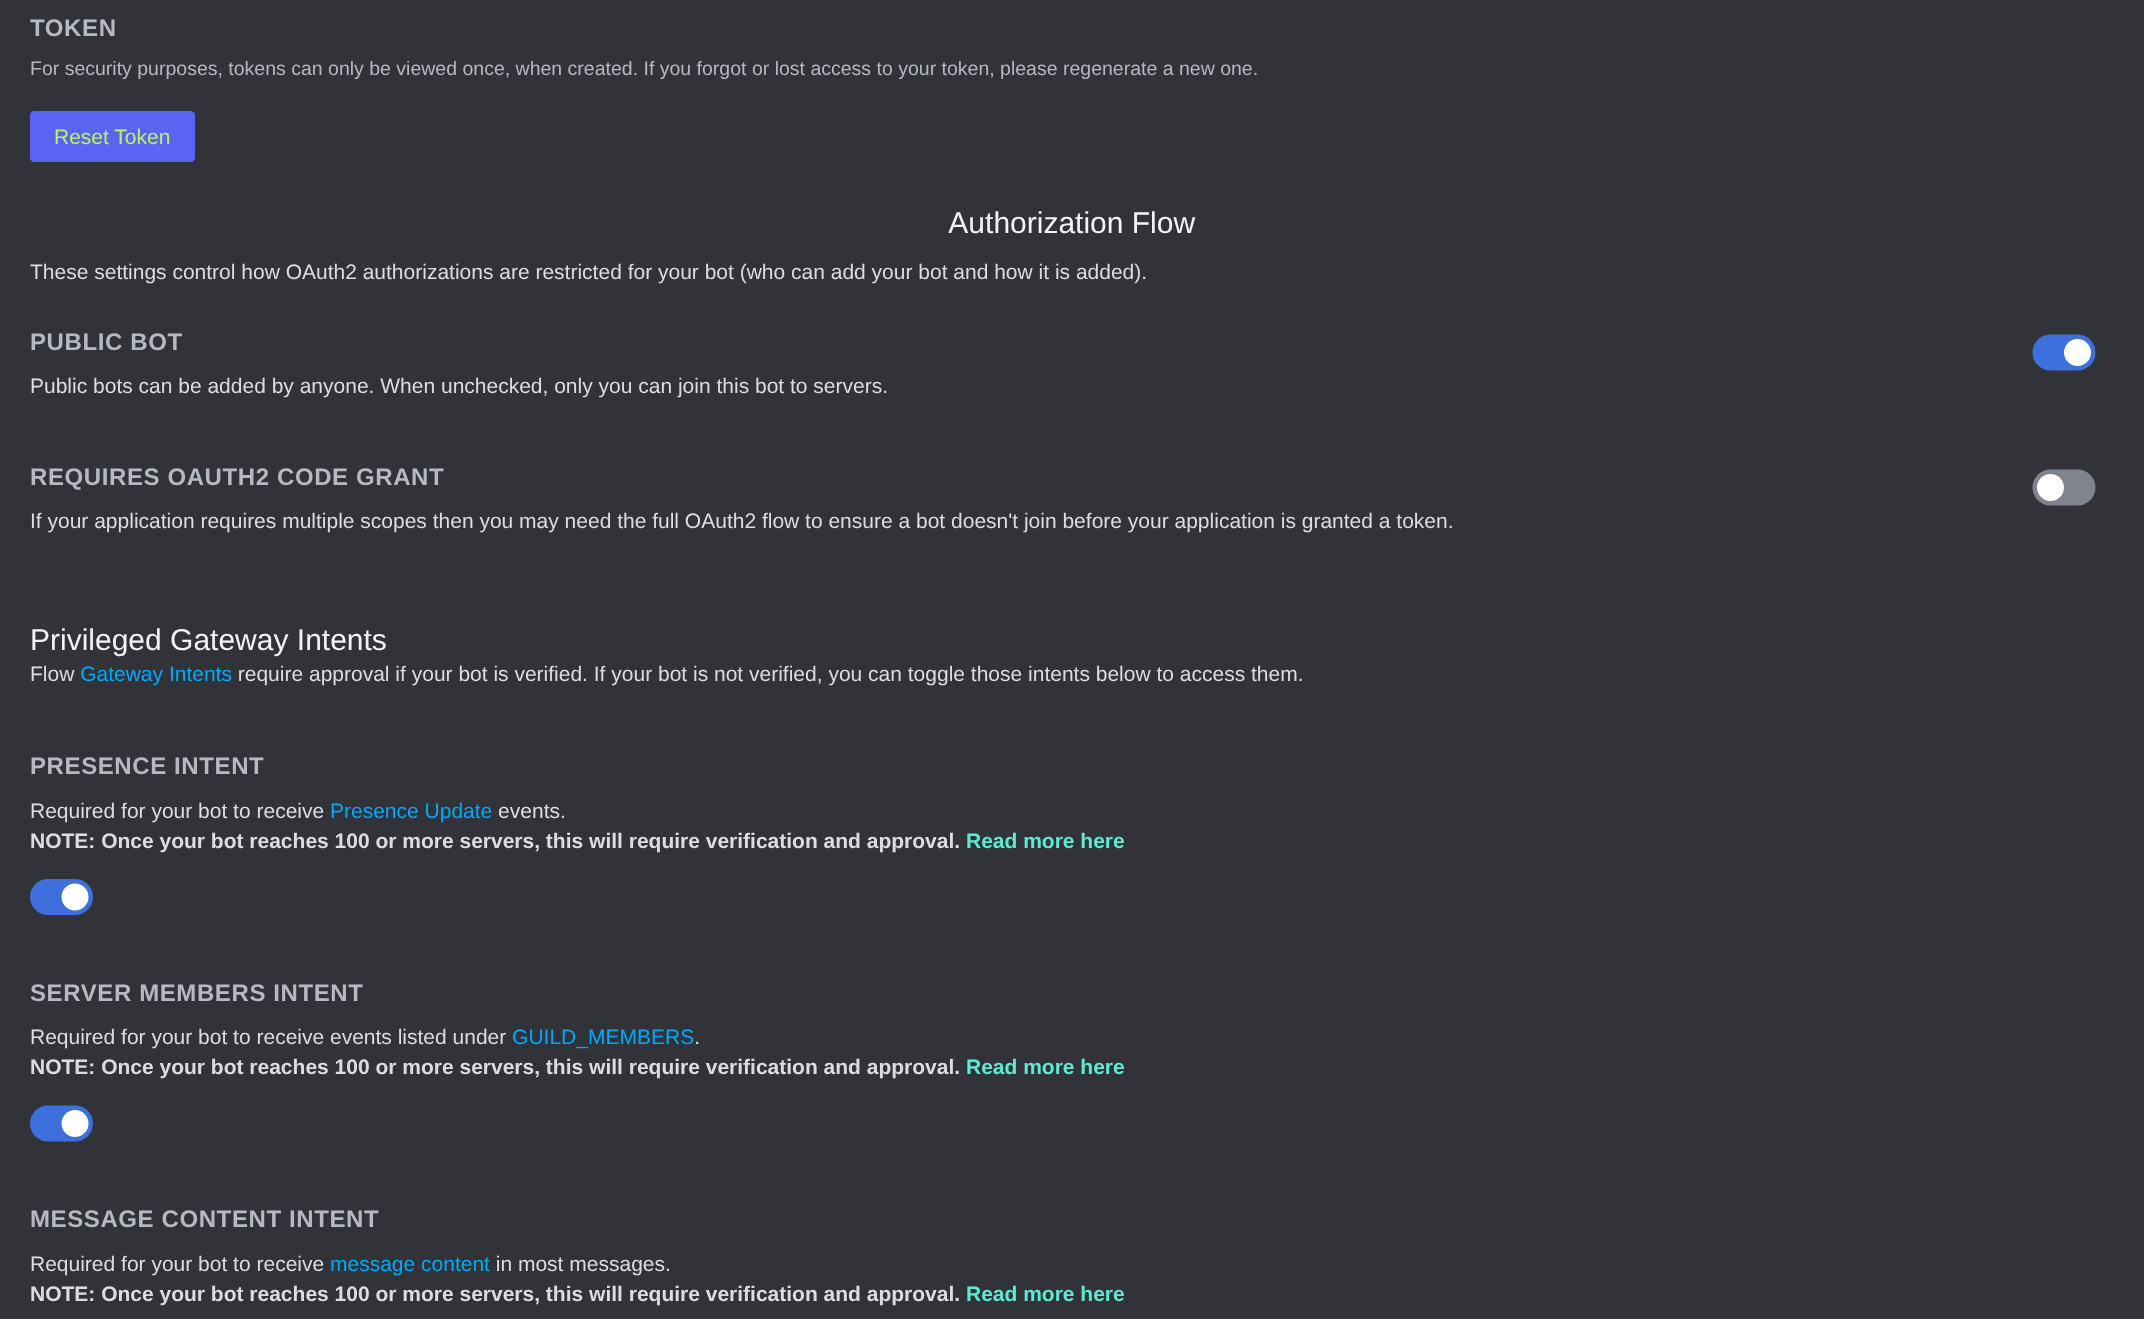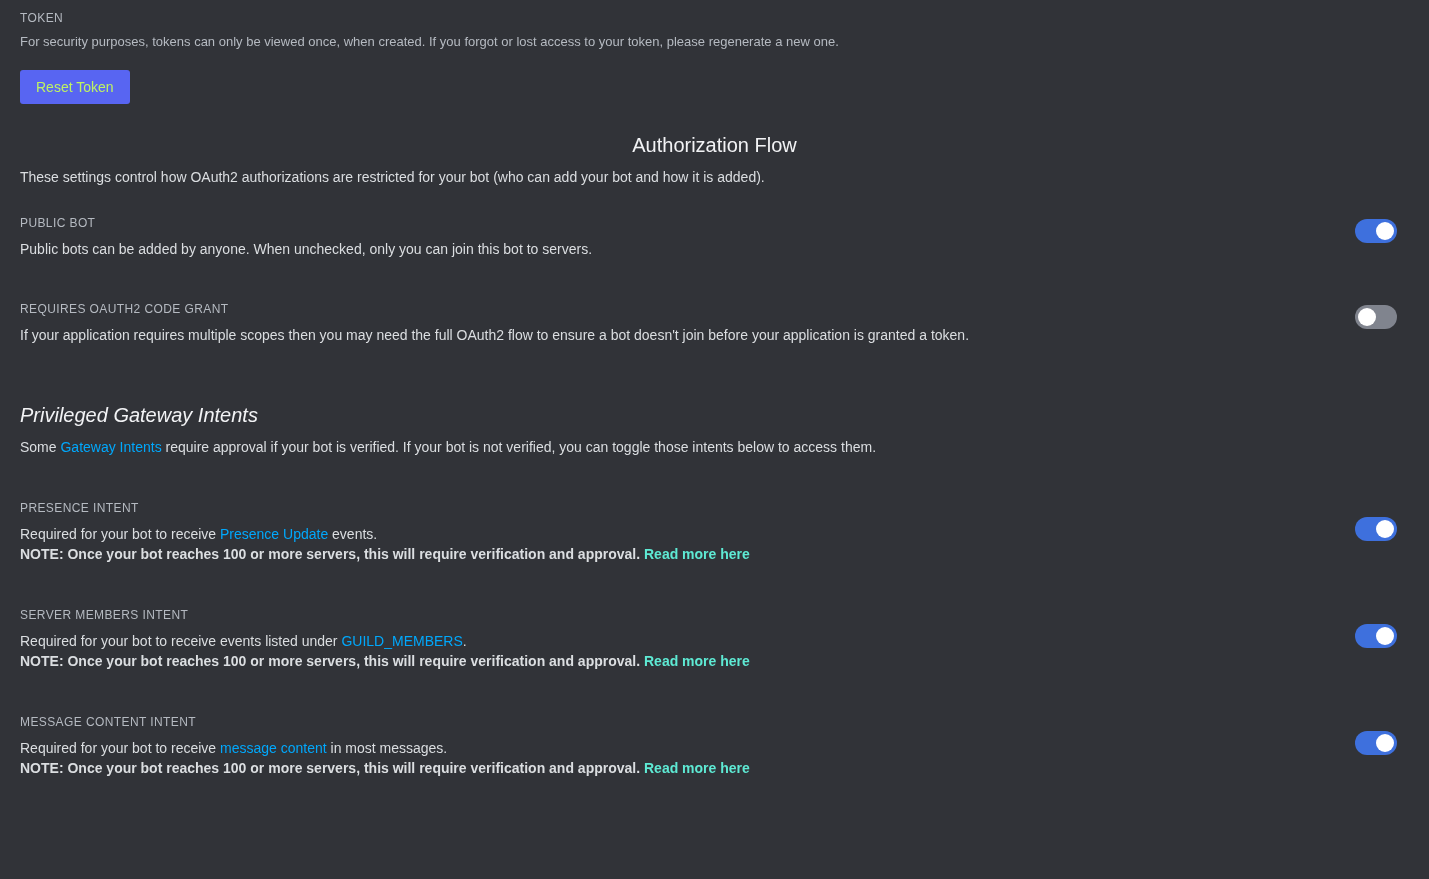--- a/index.html
+++ b/index.html
@@ -13,22 +13,22 @@
     font-family: "Liberation Sans", sans-serif;
     color: #dbdee1;
   }
   .page {
     position: relative;
     width: 1429px;
     height: 879px;
     padding: 0 20px;
   }
   .section-eyebrow {
-    font-size: 12px;
-    font-weight: normal;
+    font-size: 16px;
+    font-weight: bold;
     letter-spacing: 0.4px;
     color: #b5bac1;
     text-transform: uppercase;
     margin: 0;
   }
   .body-text {
     font-size: 14px;
     line-height: 20px;
     color: #dbdee1;
     margin: 0;
@@ -108,23 +108,23 @@
   }
   .toggle.on .knob { left: 21px; }
 
   #public-bot-row { margin-top: 29px; }
   #public-bot-row .toggle { margin-top: 3px; }
   #oauth2-grant-row { margin-top: 43px; }
   #oauth2-grant-row .toggle { margin-top: 3px; }
 
   
   #intents-section { margin-top: 58px; }
-  #intents-section .h2 { margin-bottom: 10px; font-style: italic; }
-
-  .intent-row { margin-top: 44px; }
+  #intents-section .h2 { margin-bottom: 0; }
+
+  .intent-row { margin-top: 44px; flex-direction: column; }
   .intent-row .toggle { margin-top: 16px; }
   .intent-note {
     font-size: 14px;
     line-height: 20px;
     font-weight: bold;
     color: #dbdee1;
     margin: 0;
   }
   .intent-note .read-more { color: #5eead4; font-weight: bold; }
 </style>
@@ -160,21 +160,21 @@
       </div>
       <div class="toggle">
         <div class="knob"></div>
       </div>
     </div>
   </section>
 
   <section id="intents-section">
     <h2 class="h2">Privileged Gateway Intents</h2>
     <p class="body-text">
-      <span>Some </span><a class="link" href="#">Gateway Intents</a><span> require approval if your bot is verified. If your bot is not verified, you can toggle those intents below to access them.</span>
+      <span>Flow </span><a class="link" href="#">Gateway Intents</a><span> require approval if your bot is verified. If your bot is not verified, you can toggle those intents below to access them.</span>
     </p>
 
     <div class="setting-row intent-row">
       <div class="setting-copy">
         <div class="section-eyebrow">PRESENCE INTENT</div>
         <p class="body-text">
           <span>Required for your bot to receive </span><a class="link" href="#">Presence Update</a><span> events.</span>
         </p>
         <p class="intent-note">
           <span>NOTE: Once your bot reaches 100 or more servers, this will require verification and approval. </span><a class="link read-more" href="#">Read more here</a>

